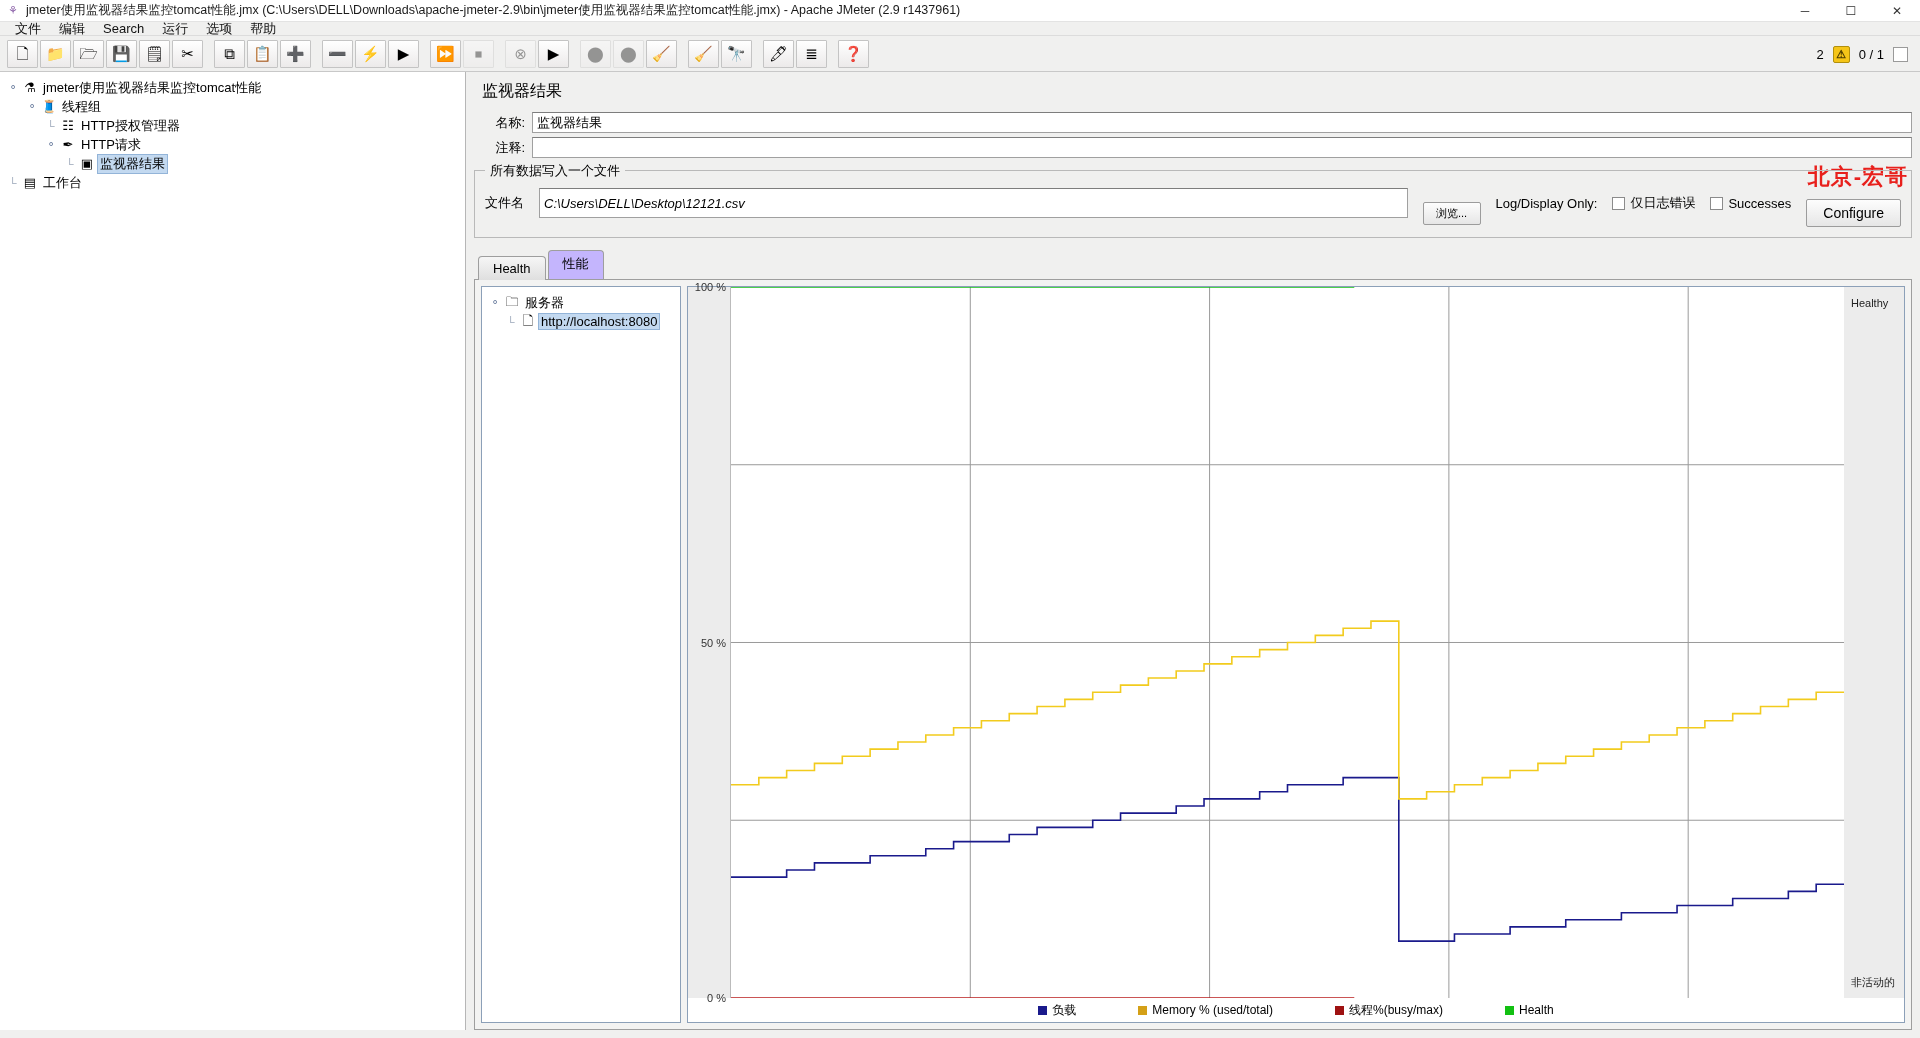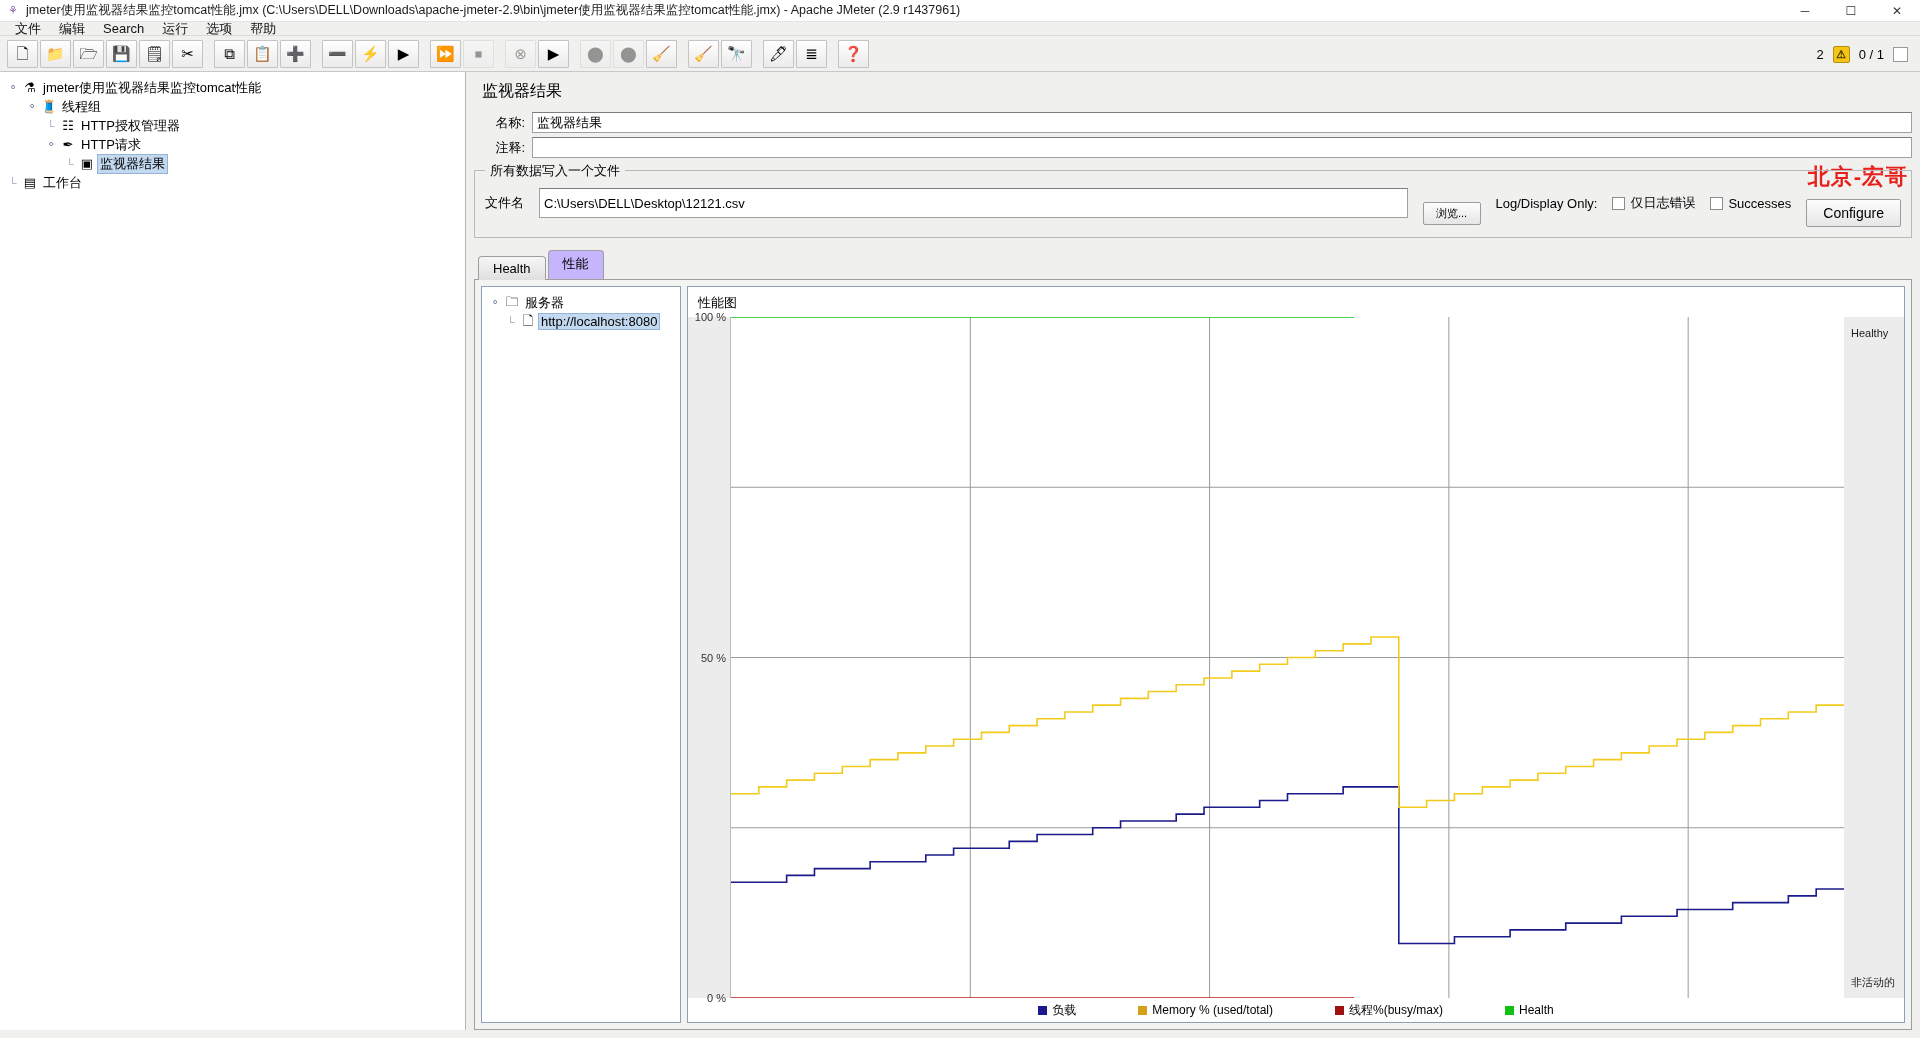--- a/index.html
+++ b/index.html
@@ -73,21 +73,21 @@
   .flabel { width:58px; text-align:right; padding-right:7px; font-size:13px; }
   .finput { flex:1; height:21px; background:#fff; border:1px solid #a0a0a0;
             border-top-color:#7d7d7d; padding:1px 4px; font-size:13px; line-height:18px; }
 
   
   .group { border:1px solid #b9b9b9; margin-top:8px; padding:8px 10px 10px 10px; position:relative; }
   .group > .gtitle { position:absolute; top:-9px; left:10px; background:#f0f0ef; padding:0 5px; font-size:13px; }
   .filerow { display:flex; align-items:center; gap:15px; }
   .filerow .flabel2 { font-size:13px; }
   .filerow .fpath { flex:1; height:28px; background:#fff; border:1px solid #a0a0a0;
-                    border-top-color:#7d7d7d; padding:14px 4px; font-size:13px; }
+                    border-top-color:#7d7d7d; padding:14px 4px; font-size:13px;font-style:italic; }
   .btn { border:1px solid #9c9c9c; background:linear-gradient(#fdfdfd,#e6e6e6);
          padding:3px 12px; font-size:12px; border-radius:2px;margin-top:20px; }
   .btn.small { font-size:11px; padding:3px 9px; min-width:58px; text-align:center;}
   .btn.big { font-size:14px; padding:5px 16px; }
   .chk { display:flex; align-items:center; gap:5px; font-size:13px; }
   .cbox { width:13px; height:13px; border:1px solid #8b8b8b; background:#fff; }
 
   
   #tabs { display:flex; margin-top:12px; padding-left:4px; align-items:flex-end; }
   .tab { border:1px solid #9e9e9e; border-bottom:none; background:linear-gradient(#f6f6f6,#dfdfdf);
@@ -275,21 +275,20 @@
           </div>
           <div class="tnode">
             <span style="display: inline-block; width: 16px;"></span>
             <span class="elbow">└</span>
             <span class="tnicon">🗋</span>
             <span class="tlabel sel">http://localhost:8080</span>
           </div>
         </div>
 
       <div id="perfwrap">
-        <div id="perf-title">性能图</div>
         <div id="chartbox">
           <div id="yaxis">
               <span style="top: 100%;">0 %</span>
               <span style="top: 50%;">50 %</span>
               <span style="top: 0%;">100 %</span>
             </div>
           <div id="plot">
             <svg id="plotsvg" viewBox="0 0 1000 560" preserveAspectRatio="none">
                 <line x1="0" x2="1000" y1="420" y2="420" stroke="#9a9a9a" stroke-width="1" vector-effect="non-scaling-stroke"></line>
                 <line x1="0" x2="1000" y1="280" y2="280" stroke="#9a9a9a" stroke-width="1" vector-effect="non-scaling-stroke"></line>

